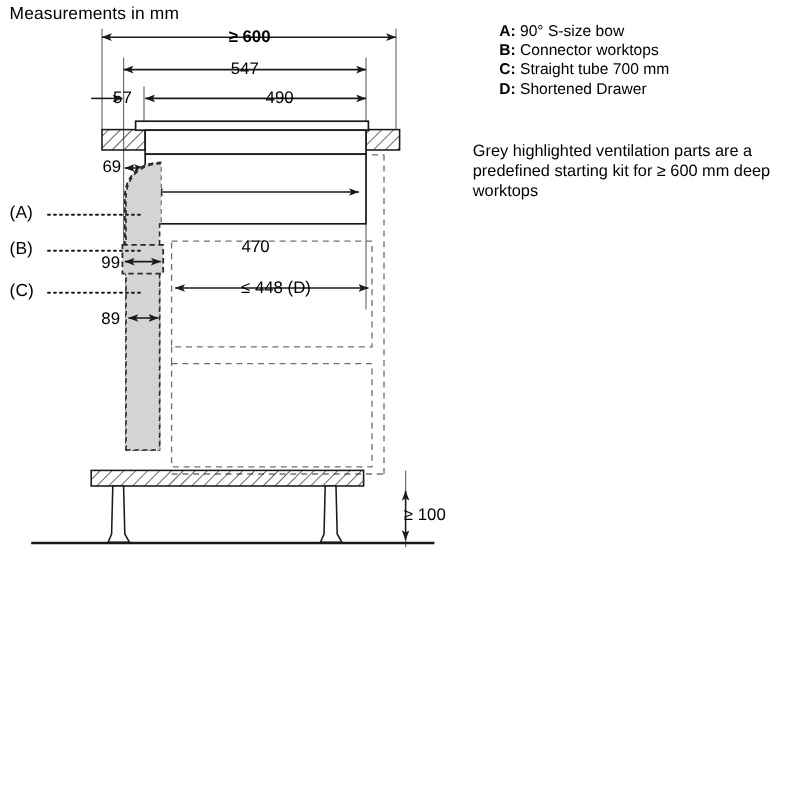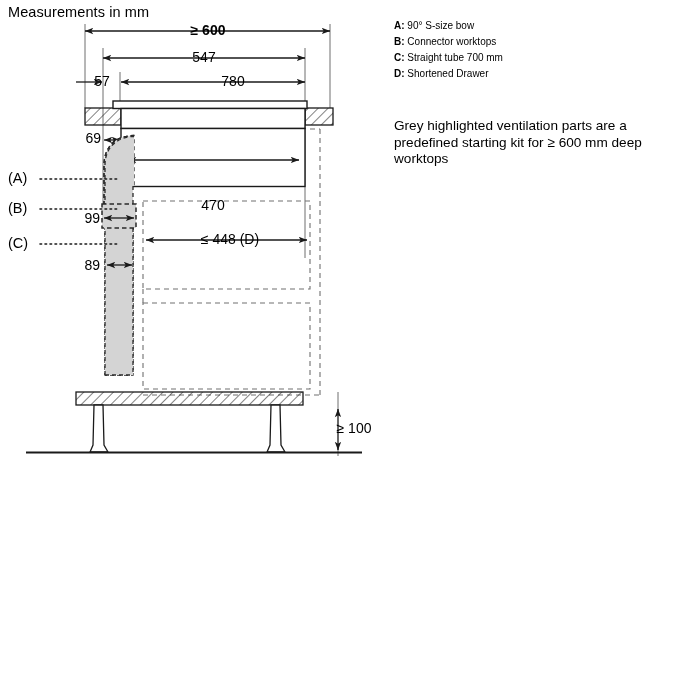--- a/index.html
+++ b/index.html
@@ -33,22 +33,22 @@
     font-family: "Liberation Sans", sans-serif;
     color: #000;
   }
   .title-text {
     font-size: 14.5px;
     left: 8px;
     top: 4px;
     letter-spacing: 0.1px;
   }
   .legend-line {
-    font-size: 10px;
-    left: 394px;
+    font-size: 13px;
+    left: 416px;
     line-height: 16px;
   }
   .legend-key {
     font-weight: bold;
   }
   .legend-para {
     position: absolute;
     left: 394px;
     top: 118px;
     width: 285px;
@@ -220,21 +220,21 @@
     <g stroke="#1a1a1a" stroke-width="1.6" stroke-dasharray="1.6,3.4" stroke-linecap="round" fill="none">
       <line x1="40" y1="179" x2="120" y2="179"></line>
       <line x1="40" y1="209" x2="120" y2="209"></line>
       <line x1="40" y1="244" x2="120" y2="244"></line>
     </g>
   </svg>
 
   <div class="dim-label" style="left:168px; top:22px; width:80px;font-weight:bold;">≥ 600</div>
   <div class="dim-label" style="left:179px; top:49px; width:50px;">547</div>
   <div class="dim-label" style="left:85px;  top:73px; width:34px;">57</div>
-  <div class="dim-label" style="left:207px; top:73px; width:52px;">780</div>
+  <div class="dim-label" style="left:207px; top:73px; width:52px;">490</div>
   <div class="dim-label" style="left:67px;  top:130px; width:34px; text-align:right;">69</div>
   <div class="dim-label" style="left:185px; top:161px; width:56px;margin-top:36px;">470</div>
   <div class="dim-label" style="left:64px;  top:210px; width:36px; text-align:right;">99</div>
   <div class="dim-label" style="left:64px;  top:257px; width:36px; text-align:right;">89</div>
   <div class="dim-label" style="left:175px; top:231px; width:110px;">≤ 448 (D)</div>
   <div class="dim-label" style="left:324px; top:420px; width:60px; text-align:center;">≥ 100</div>
 
   <div class="part-label" style="left:8px;  top:170px;">(A)</div>
   <div class="part-label" style="left:8px;  top:200px;">(B)</div>
   <div class="part-label" style="left:8px;  top:235px;">(C)</div>

